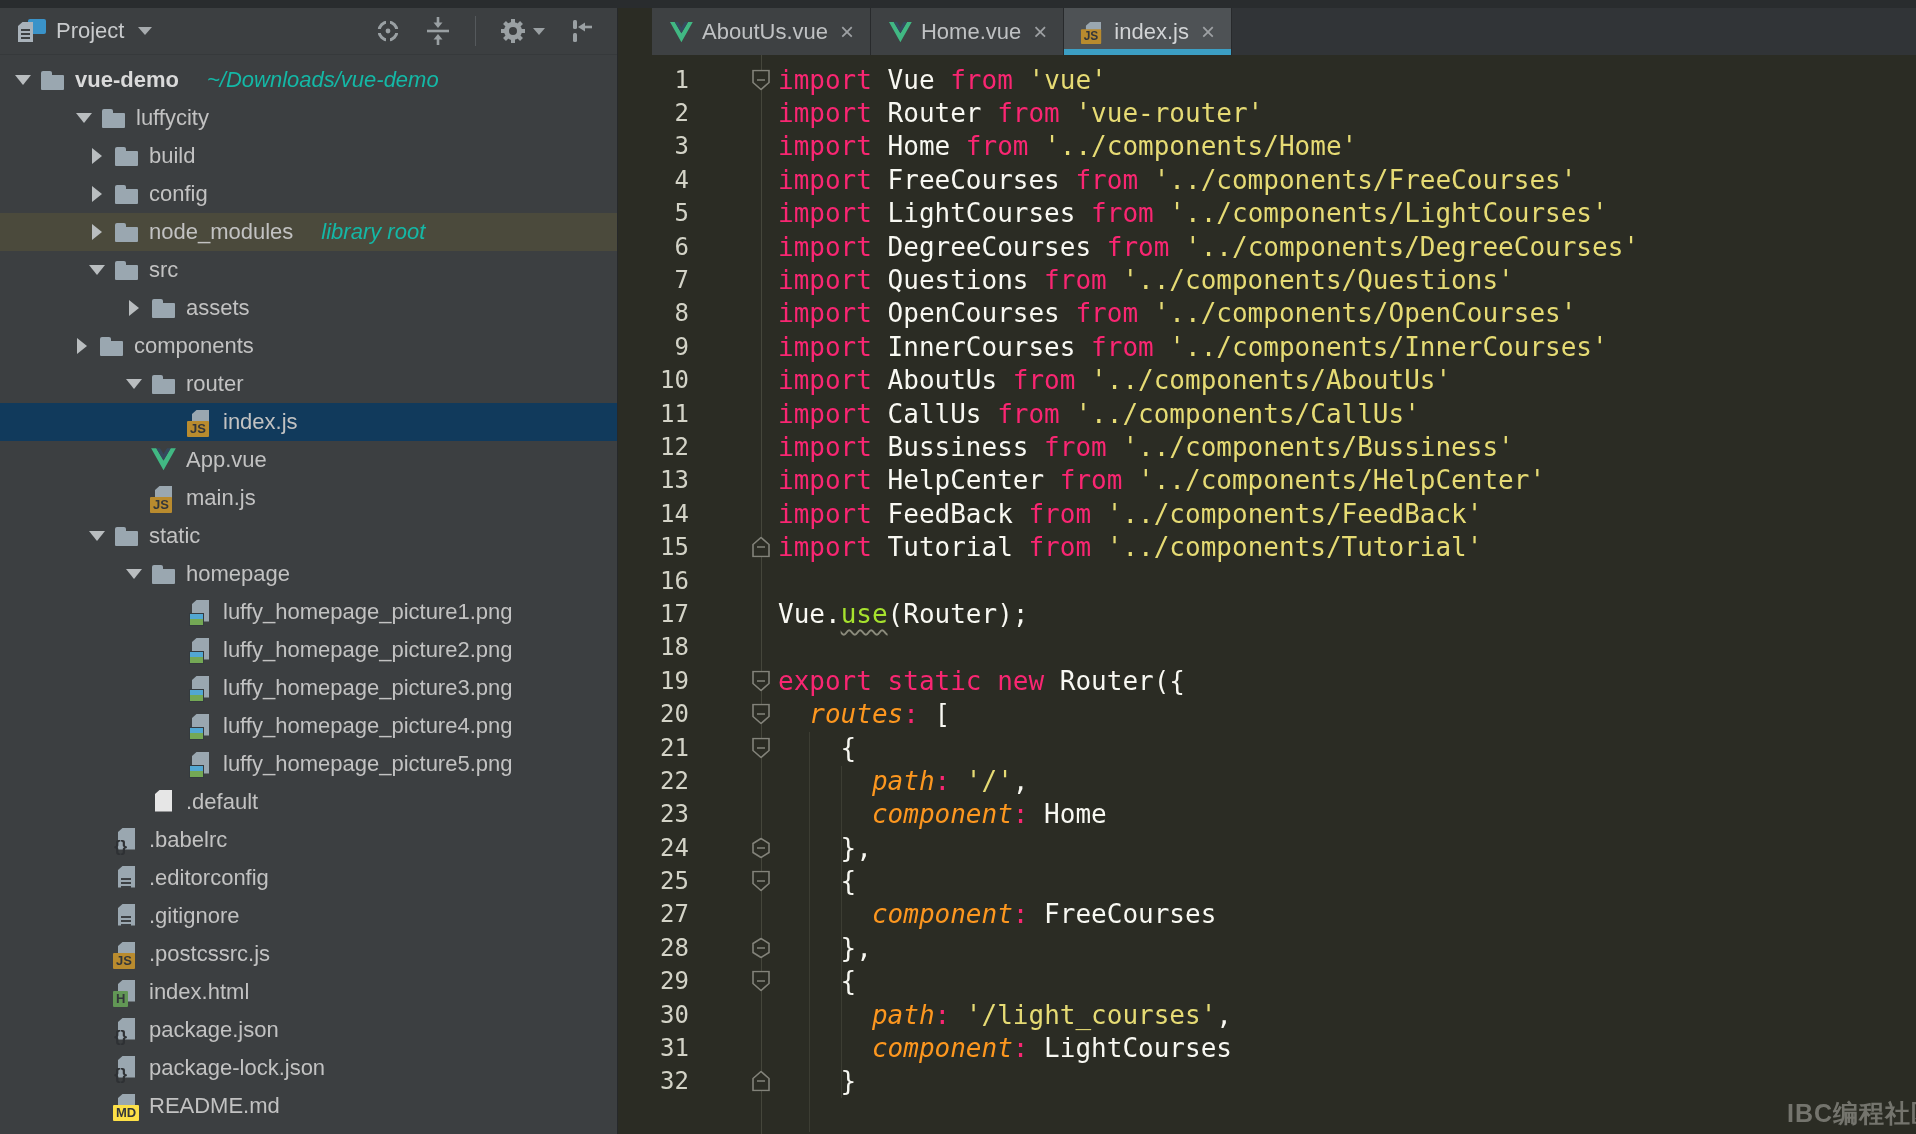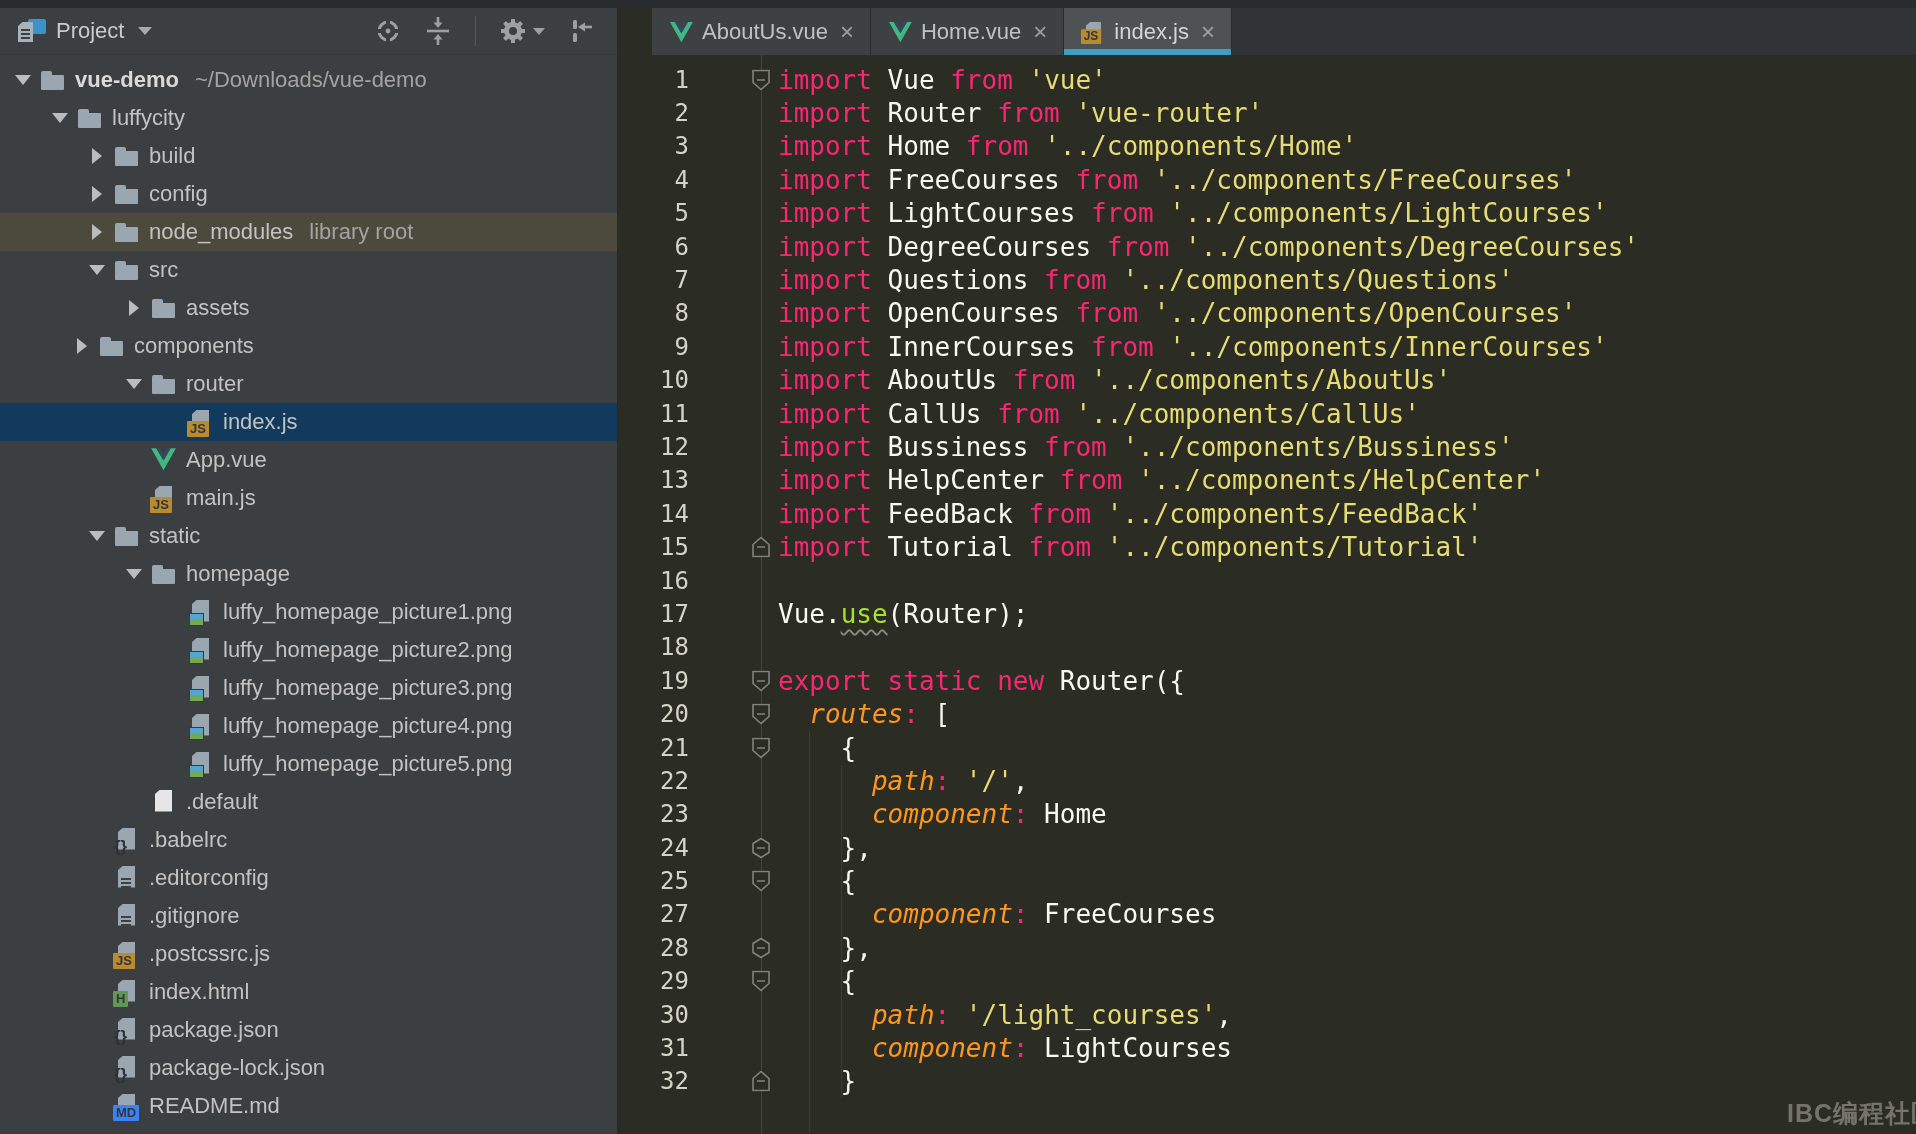--- a/index.html
+++ b/index.html
@@ -39,34 +39,34 @@
               color:#c2c2c2; font-size:22px; }
   .tree-row.sel { background:#113a5c; }
   .tree-row.lib { background:#4b4a3c; }
   .arrow { width:26px; flex:none; display:flex; justify-content:center; }
   .arrow.down::before { content:""; width:0; height:0; border-left:8px solid transparent;
                         border-right:8px solid transparent; border-top:10px solid #b9bdbf; }
   .arrow.right::before { content:""; width:0; height:0; border-top:8px solid transparent;
                          border-bottom:8px solid transparent; border-left:10px solid #b9bdbf; }
   .tlabel { margin-left:9px; }
   .tlabel.bold { font-weight:bold; color:#dadada; }
-  .tsuffix { margin-left:16px; color:#a3a3a3; }
+  .tsuffix { margin-left:28px; color:#14b8a6;font-style:italic; }
 
   
   .ic { width:27px; height:27px; position:relative; flex:none; margin-left:3px; }
   .ic-folder .fbody { position:absolute; left:2px; top:8px; width:23px; height:15px; background:#9aa7b0; border-radius:1px; }
   .ic-folder .ftab  { position:absolute; left:2px; top:4px; width:11px; height:6px; background:#9aa7b0; border-radius:2px 2px 0 0; }
   .doc { position:absolute; left:5px; top:1px; width:17px; height:22px; background:#9aa7b0;
          clip-path:polygon(0 20%, 30% 0, 100% 0, 100% 100%, 0 100%); }
   .doc.white { background:#e6e6e6; }
   .badge { position:absolute; left:0; bottom:-1px; font-weight:bold; font-size:13px; line-height:16px;
            padding:0 3px; color:#33363a; border-radius:1px; }
   .badge-js { background:#b98b2e; }
   .badge-h  { background:#629755; }
-  .badge-md { background:#3b82f6; }
+  .badge-md { background:#fde047; }
   .brace { position:absolute; left:1px; bottom:-3px; font-weight:bold; font-size:17px; color:#2e3134; }
   .tlines { position:absolute; left:8px; bottom:4px; width:10px; height:10px;
             background:repeating-linear-gradient(#3c4043 0 2px, transparent 2px 4px); }
   .thumb { position:absolute; left:2px; bottom:0; width:15px; height:13px; border:1px solid #343a3e;
            background:linear-gradient(#52a7d2 0 48%, #74a855 48% 100%); }
 
   
   .editor-pane { position:absolute; left:652px; top:8px; width:1297px; height:1126px; }
   .tab-bar { height:47px; background:#313437; display:flex; align-items:stretch; }
   .tab { position:relative; display:flex; align-items:center; gap:10px; padding:0 16px;
@@ -167,21 +167,21 @@
     <div class="tree" id="tree">
         <div class="tree-row" style="padding-left: 10px;">
           <span class="arrow down"></span>
           <span class="ic ic-folder">
             <span class="ftab"></span>
             <span class="fbody"></span>
           </span>
           <span class="tlabel bold">vue-demo</span>
           <span class="tsuffix">~/Downloads/vue-demo</span>
         </div>
-        <div class="tree-row" style="padding-left: 47px;">
+        <div class="tree-row" style="padding-left: 71px;">
           <span class="arrow down"></span>
           <span class="ic ic-folder">
             <span class="ftab"></span>
             <span class="fbody"></span>
           </span>
           <span class="tlabel">luffycity</span>
         </div>
         <div class="tree-row" style="padding-left: 84px;">
           <span class="arrow right"></span>
           <span class="ic ic-folder">

